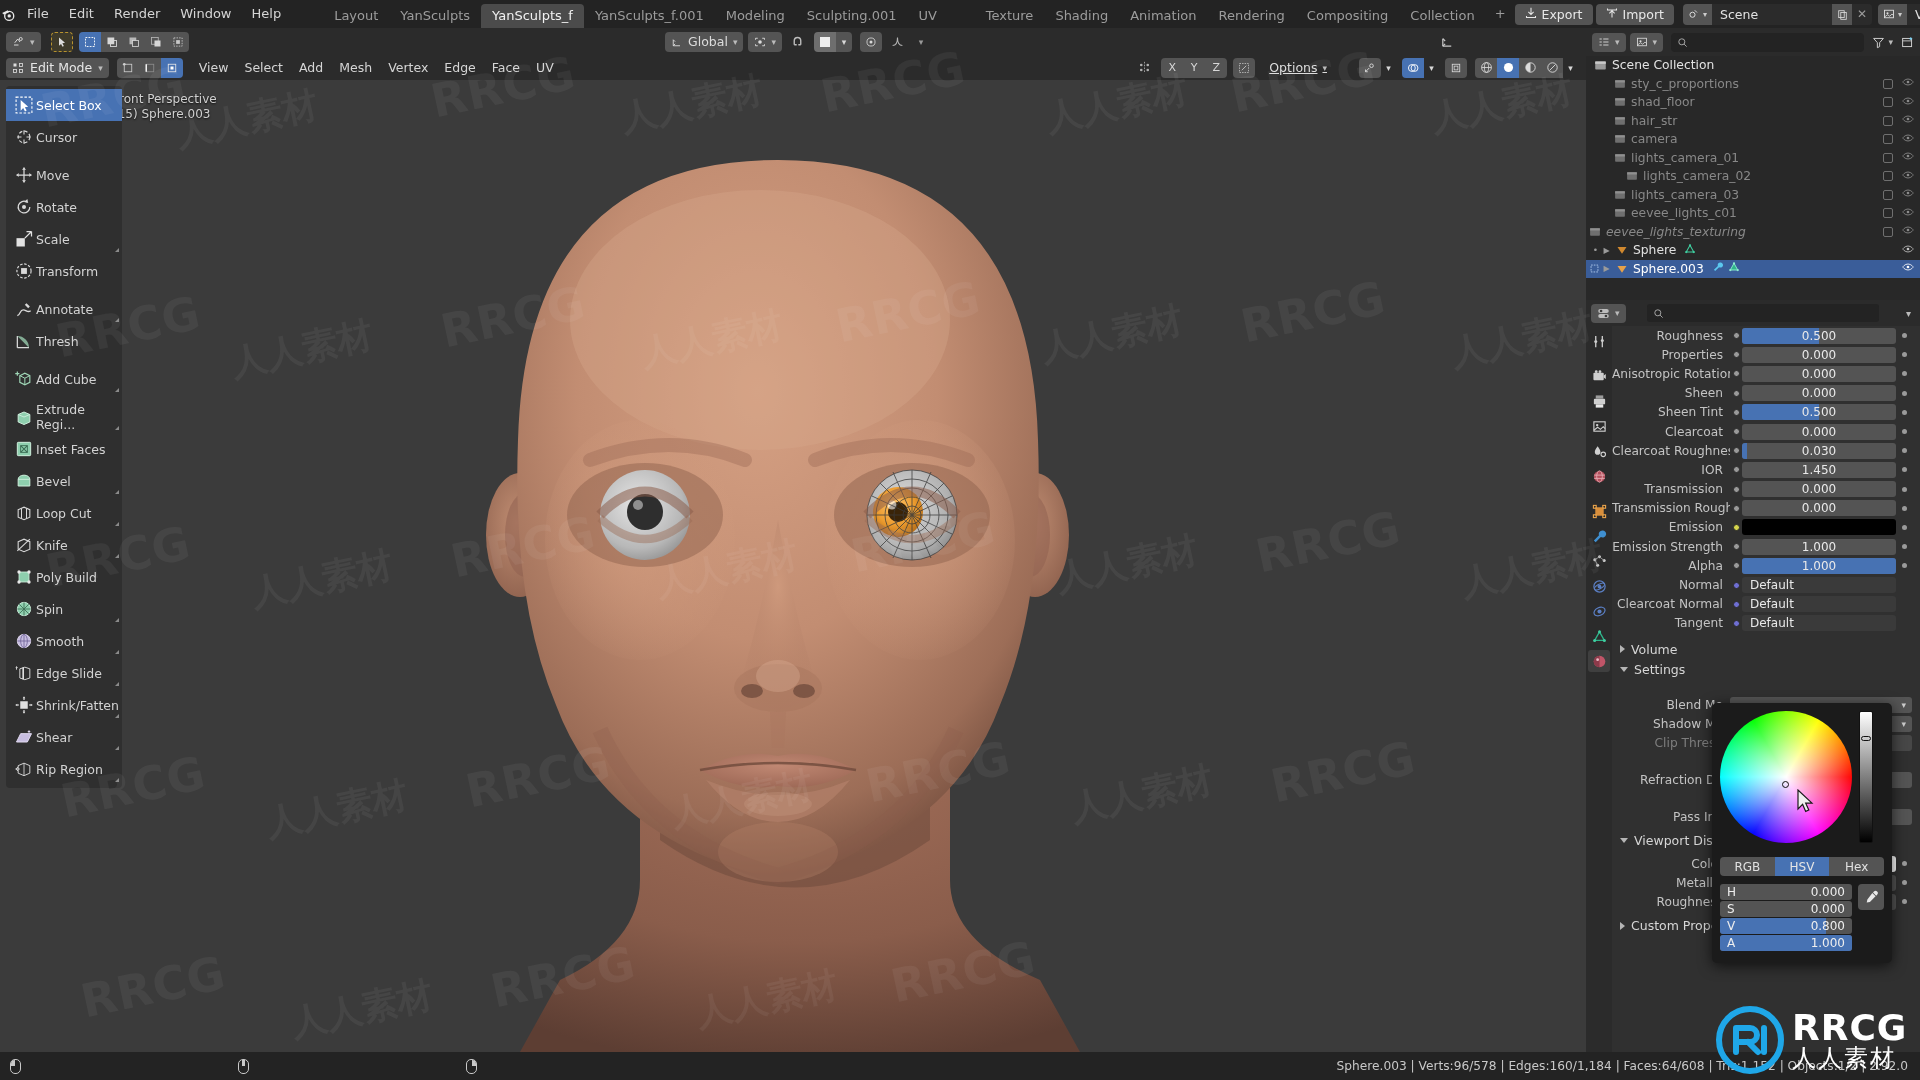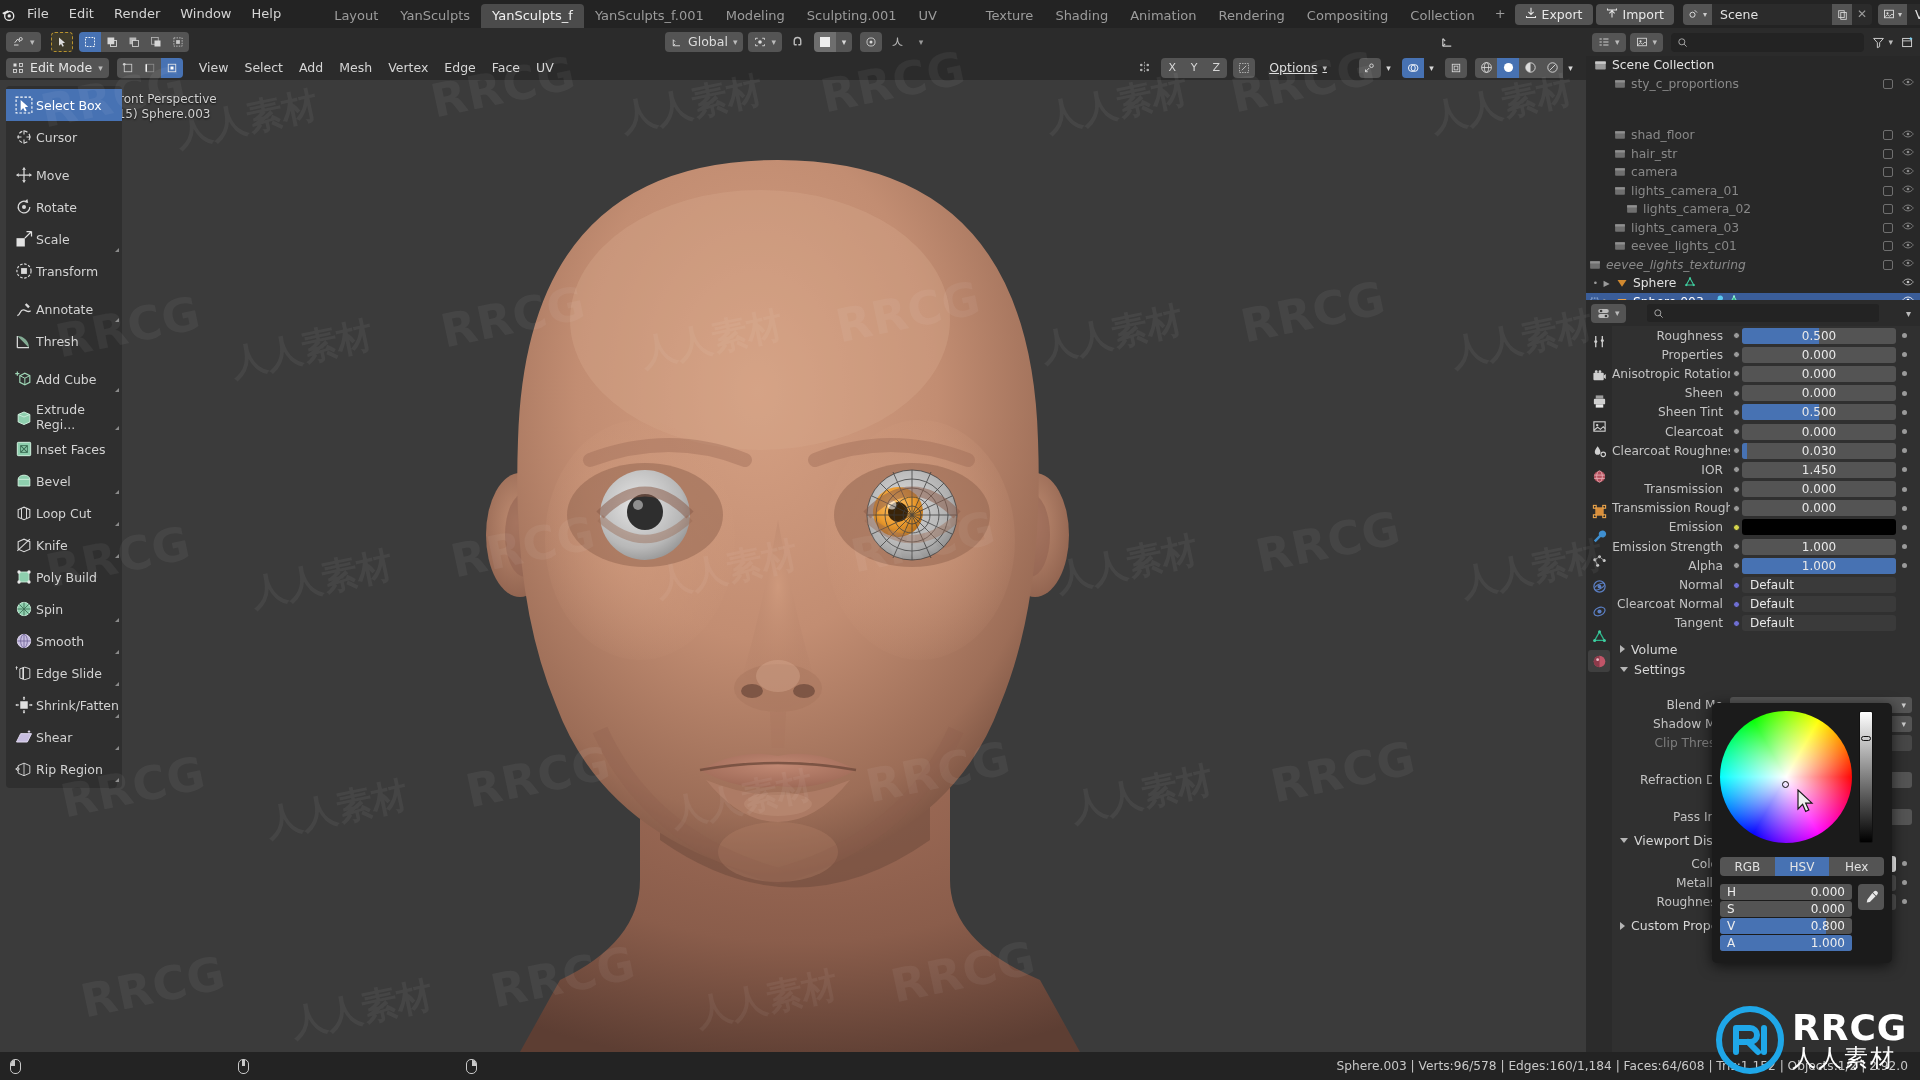--- a/index.html
+++ b/index.html
@@ -920,21 +920,21 @@
           </span>
         <span class="olabel" style="color:#888">sty_c_proportions</span>
         <span class="ol-right">
           <span class="chk"></span>
           <span><svg width="12" height="12" viewBox="0 0 16 16">
                 <path d="M1 8s2.6-4 7-4 7 4 7 4-2.6 4-7 4-7-4-7-4z" fill="none" stroke="#8c8c8c" stroke-width="1.1"></path>
                 <circle cx="8" cy="8" r="1.8" fill="#8c8c8c"></circle>
               </svg></span>
         </span>
       </div>
-      <div class="ol-row" style="padding-left:25px;margin-top:33px;">
+      <div class="ol-row" style="padding-left:25px;">
         <span class="oicon">
             <svg width="12" height="12" viewBox="0 0 16 16">
               <rect x="1.5" y="3" width="13" height="10" rx="1" fill="#6f6f6f"></rect>
               <rect x="1.5" y="3" width="13" height="3" fill="#909090"></rect>
             </svg>
           </span>
         <span class="olabel" style="color:#888">shad_floor</span>
         <span class="ol-right">
           <span class="chk"></span>
           <span><svg width="12" height="12" viewBox="0 0 16 16">

